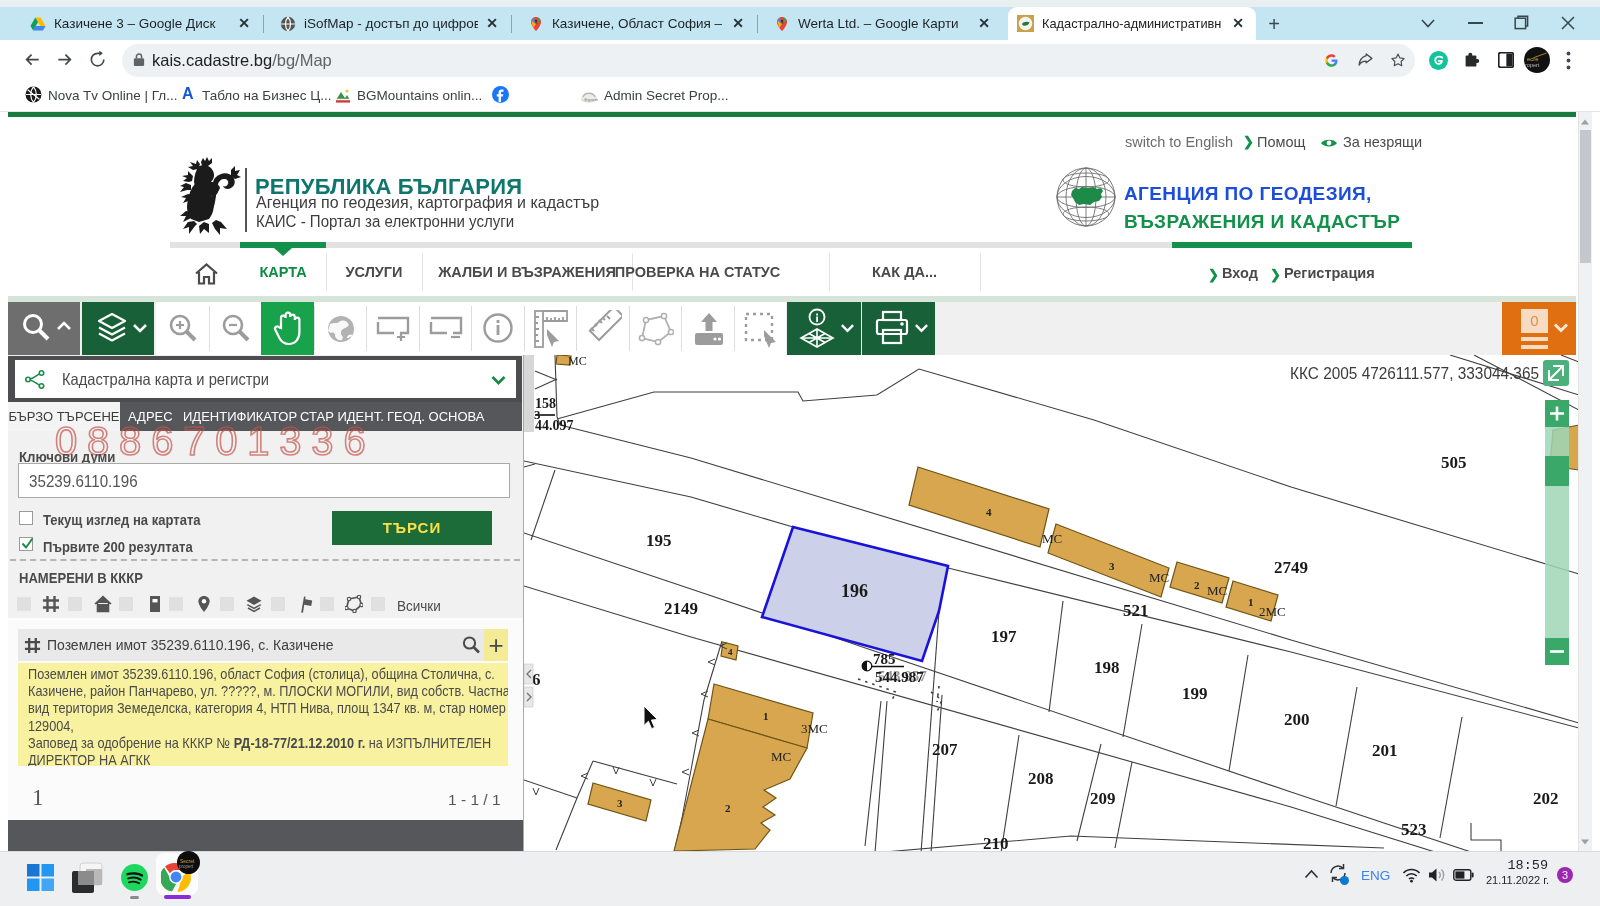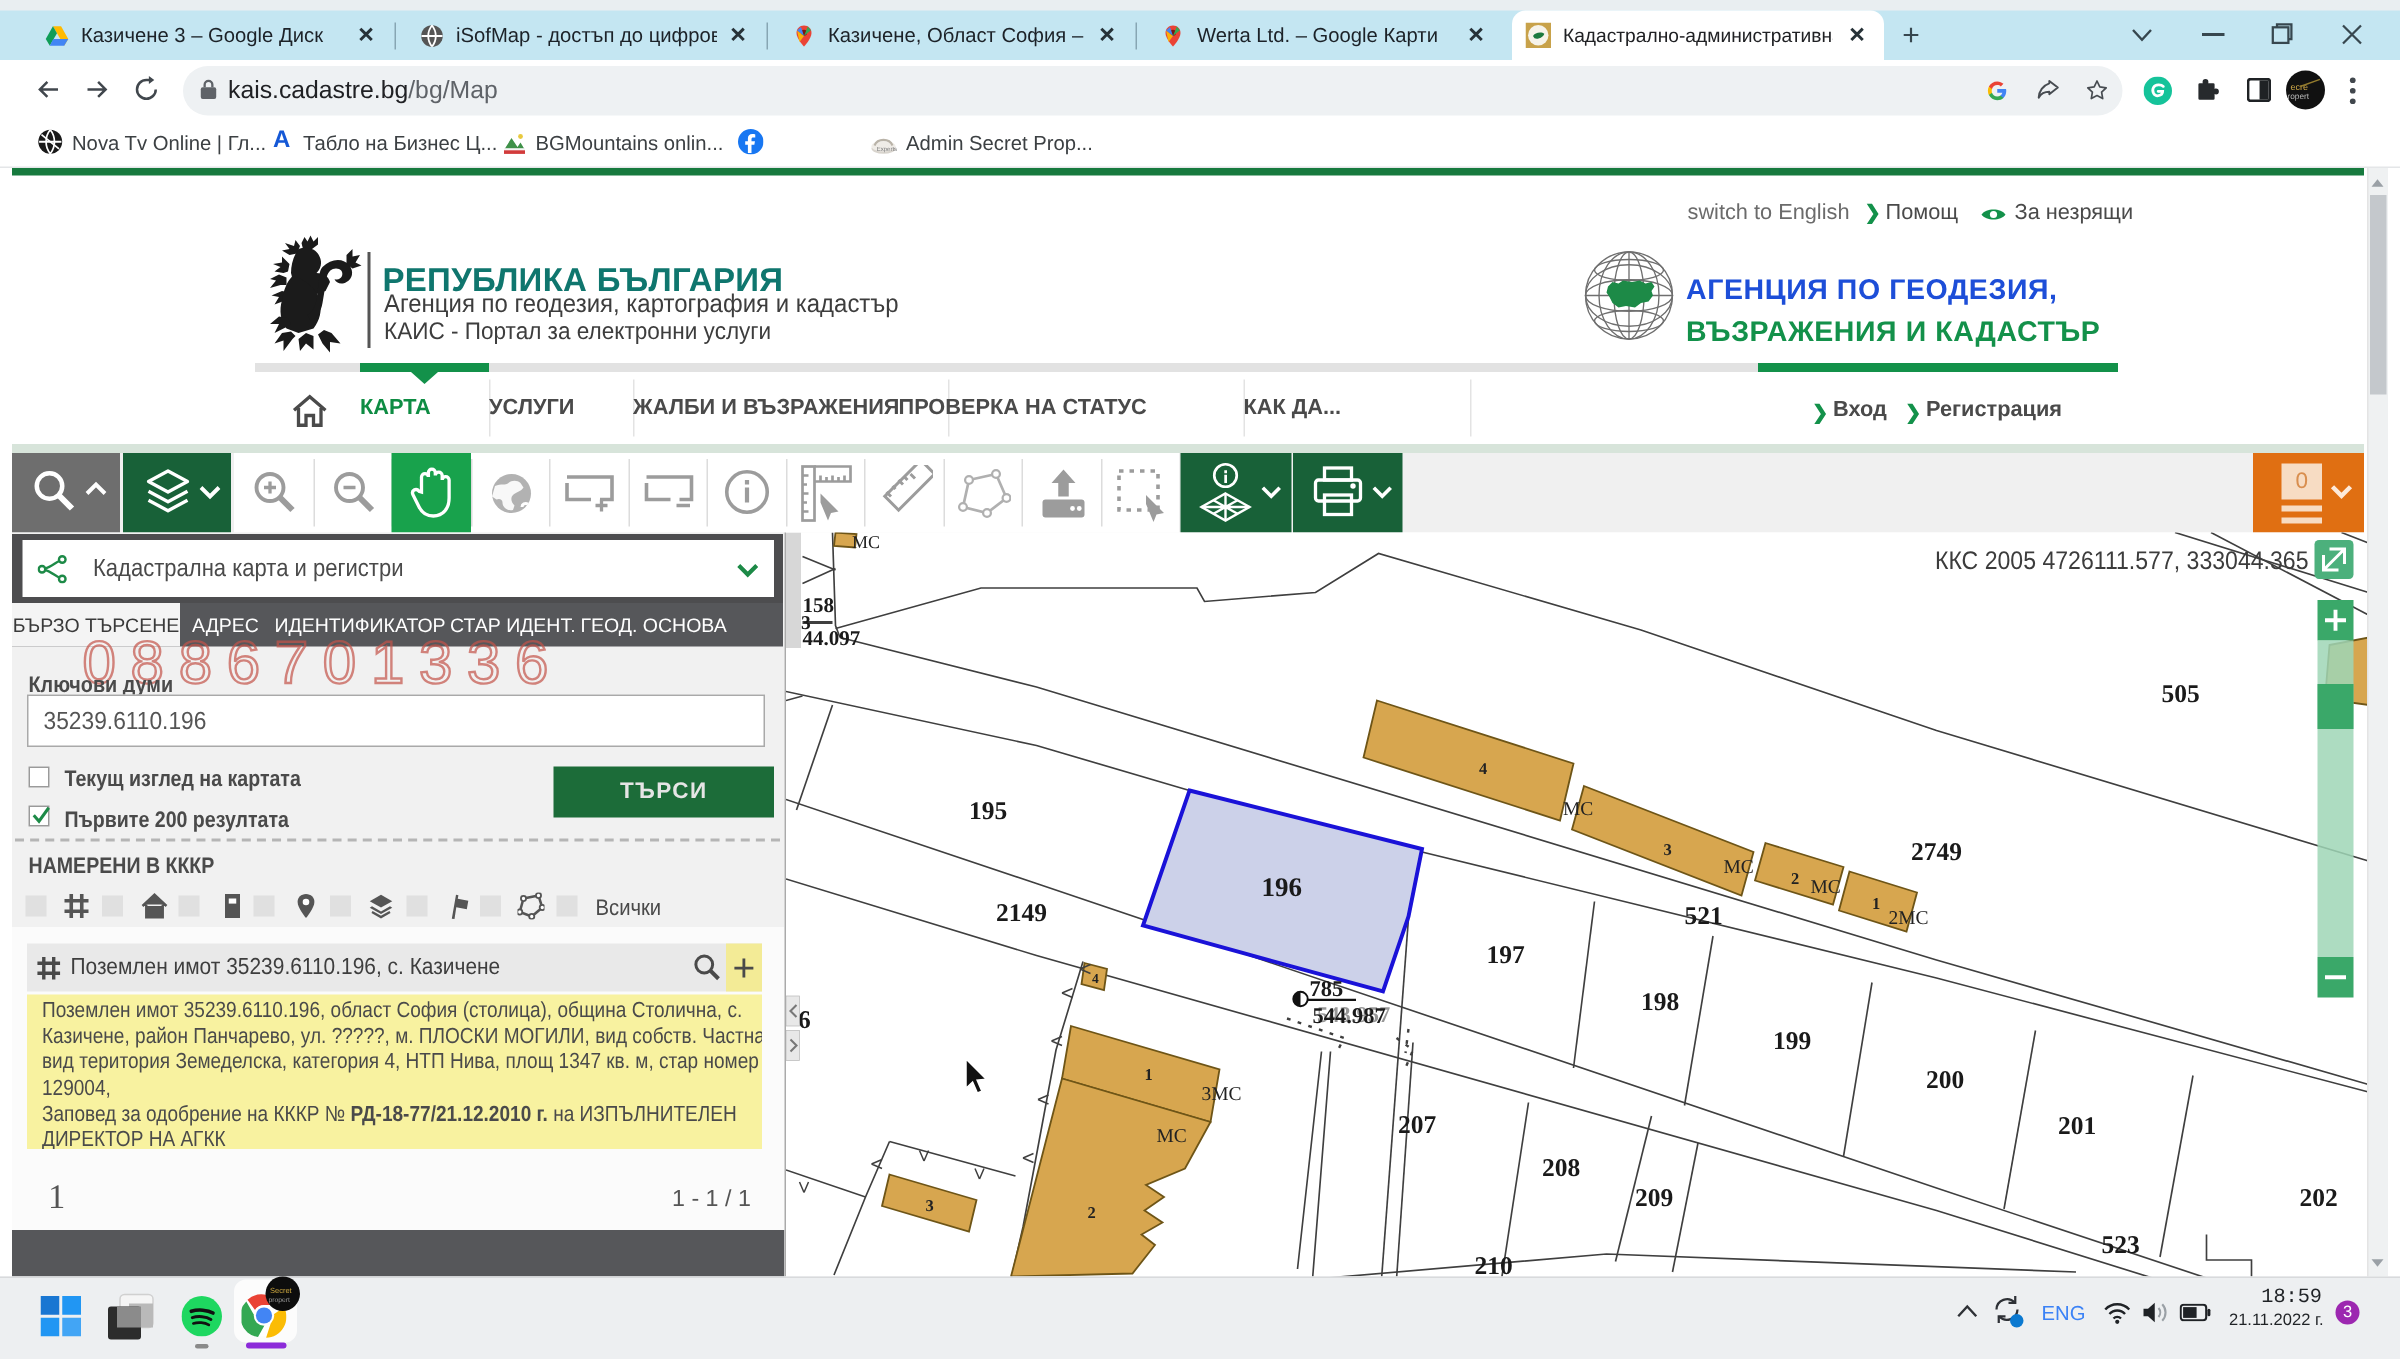--- a/index.html
+++ b/index.html
@@ -21,39 +21,39 @@
   .navbtn { top:50px; width:20px; height:20px; color:#46525a; }
   #bookmarks { left:0; top:80px; width:1600px; height:32px; background:#fff; border-bottom:1px solid #e4e6e8; }
   .bm { top:86px; height:20px; font-size:13.5px; color:#3c4043; line-height:20px; }
   
   #page { left:8px; top:112px; width:1568px; height:739px; background:#fff; }
   #greentop { left:8px; top:112px; width:1568px; height:5px; background:#177a3e; }
   #hdrbar-grey { left:170px; top:242px; width:1002px; height:6px; background:#e2e2e2; }
   #hdrbar-green { left:1172px; top:242px; width:240px; height:6px; background:#13914a; }
   #karta-ind { left:240px; top:242px; width:86px; height:6px; background:#13914a; }
   #karta-tri { left:274px; top:248px; width:0; height:0; border-left:9px solid transparent; border-right:9px solid transparent; border-top:8px solid #13914a; }
-  .navitem { top:249px; height:46px; line-height:46px; font-size:14.5px; font-weight:bold; color:#4a4a4a; }
+  .navitem { top:249px; height:46px; line-height:46px; font-size:14.5px; font-weight:bold; color:#4a4a4a; text-align:center; }
   .navsep { top:253px; width:1px; height:38px; background:#e3e3e3; }
   
   #palegreen { left:8px; top:296px; width:1568px; height:6px; background:#d7e4da; }
   #toolbar { left:8px; top:302px; width:1568px; height:53px; background:#f0f0f0; }
   .tbtn { top:302px; height:53px; }
   .tsep { top:306px; width:1px; height:45px; background:#dcdcdc; }
   
   #panel { left:8px; top:355px; width:515px; height:465px; background:#f1f1f1; }
   #panelhead { left:8px; top:356px; width:514px; height:46px; background:#fff; border:4px solid #4d4d4f; border-left-width:7px; border-right-width:6px; }
   #paneltabs { left:8px; top:402px; width:514px; height:29px; background:#56575a; }
   .ptab { top:402px; height:29px; line-height:29px; font-size:13px; color:#fff; }
   #ptab-active { left:8px; top:402px; width:112px; height:29px; background:#f4f4f4; color:#3a3a3a; text-align:center; font-size:13px; line-height:29px; }
   #results { left:8px; top:618px; width:515px; height:202px; background:#fbfbfb; }
   #panelfoot { left:8px; top:820px; width:515px; height:31px; background:#56575a; }
   .chk { width:14px; height:14px; background:#fff; border:1px solid #9a9a9a; }
   .fsq { top:597px; width:14px; height:14px; background:#e0e0e0; }
   .fic { top:595px; width:18px; height:18px; }
-  #tursi { left:369px; top:511px; width:147px; height:34px; background:#1c6c39; color:#e5e5e5; font-weight:bold; font-size:15px; letter-spacing:1px; text-align:center; line-height:34px; }
+  #tursi { left:332px; top:511px; width:160px; height:34px; background:#1c6c39; color:#fde047; font-weight:bold; font-size:15px; letter-spacing:1px; text-align:center; line-height:34px; }
   #ybox { left:18px; top:663px; width:490px; height:103px; background:#f8f2a0; overflow:hidden; }
   #ybox-in { position:absolute; left:10px; top:3px; width:560px; font-size:14.6px; color:#4a4a4a; line-height:17.2px; transform:scaleX(0.87); transform-origin:left; white-space:nowrap; }
   
   #map { left:523px; top:355px; width:1055px; height:496px; background:#fff; border-left:1px solid #aaa; }
   
   #sbar { left:1578px; top:112px; width:14px; height:739px; background:#eff1f2; border-left:1px solid #e4e4e4; }
   #sthumb { left:1580px; top:130px; width:11px; height:133px; background:#c4c8cc; }
   
   #taskbar { left:0; top:851px; width:1600px; height:55px; background:#edeff1; border-top:1px solid #d8dadc; }
   .tray { color:#2e3136; }

